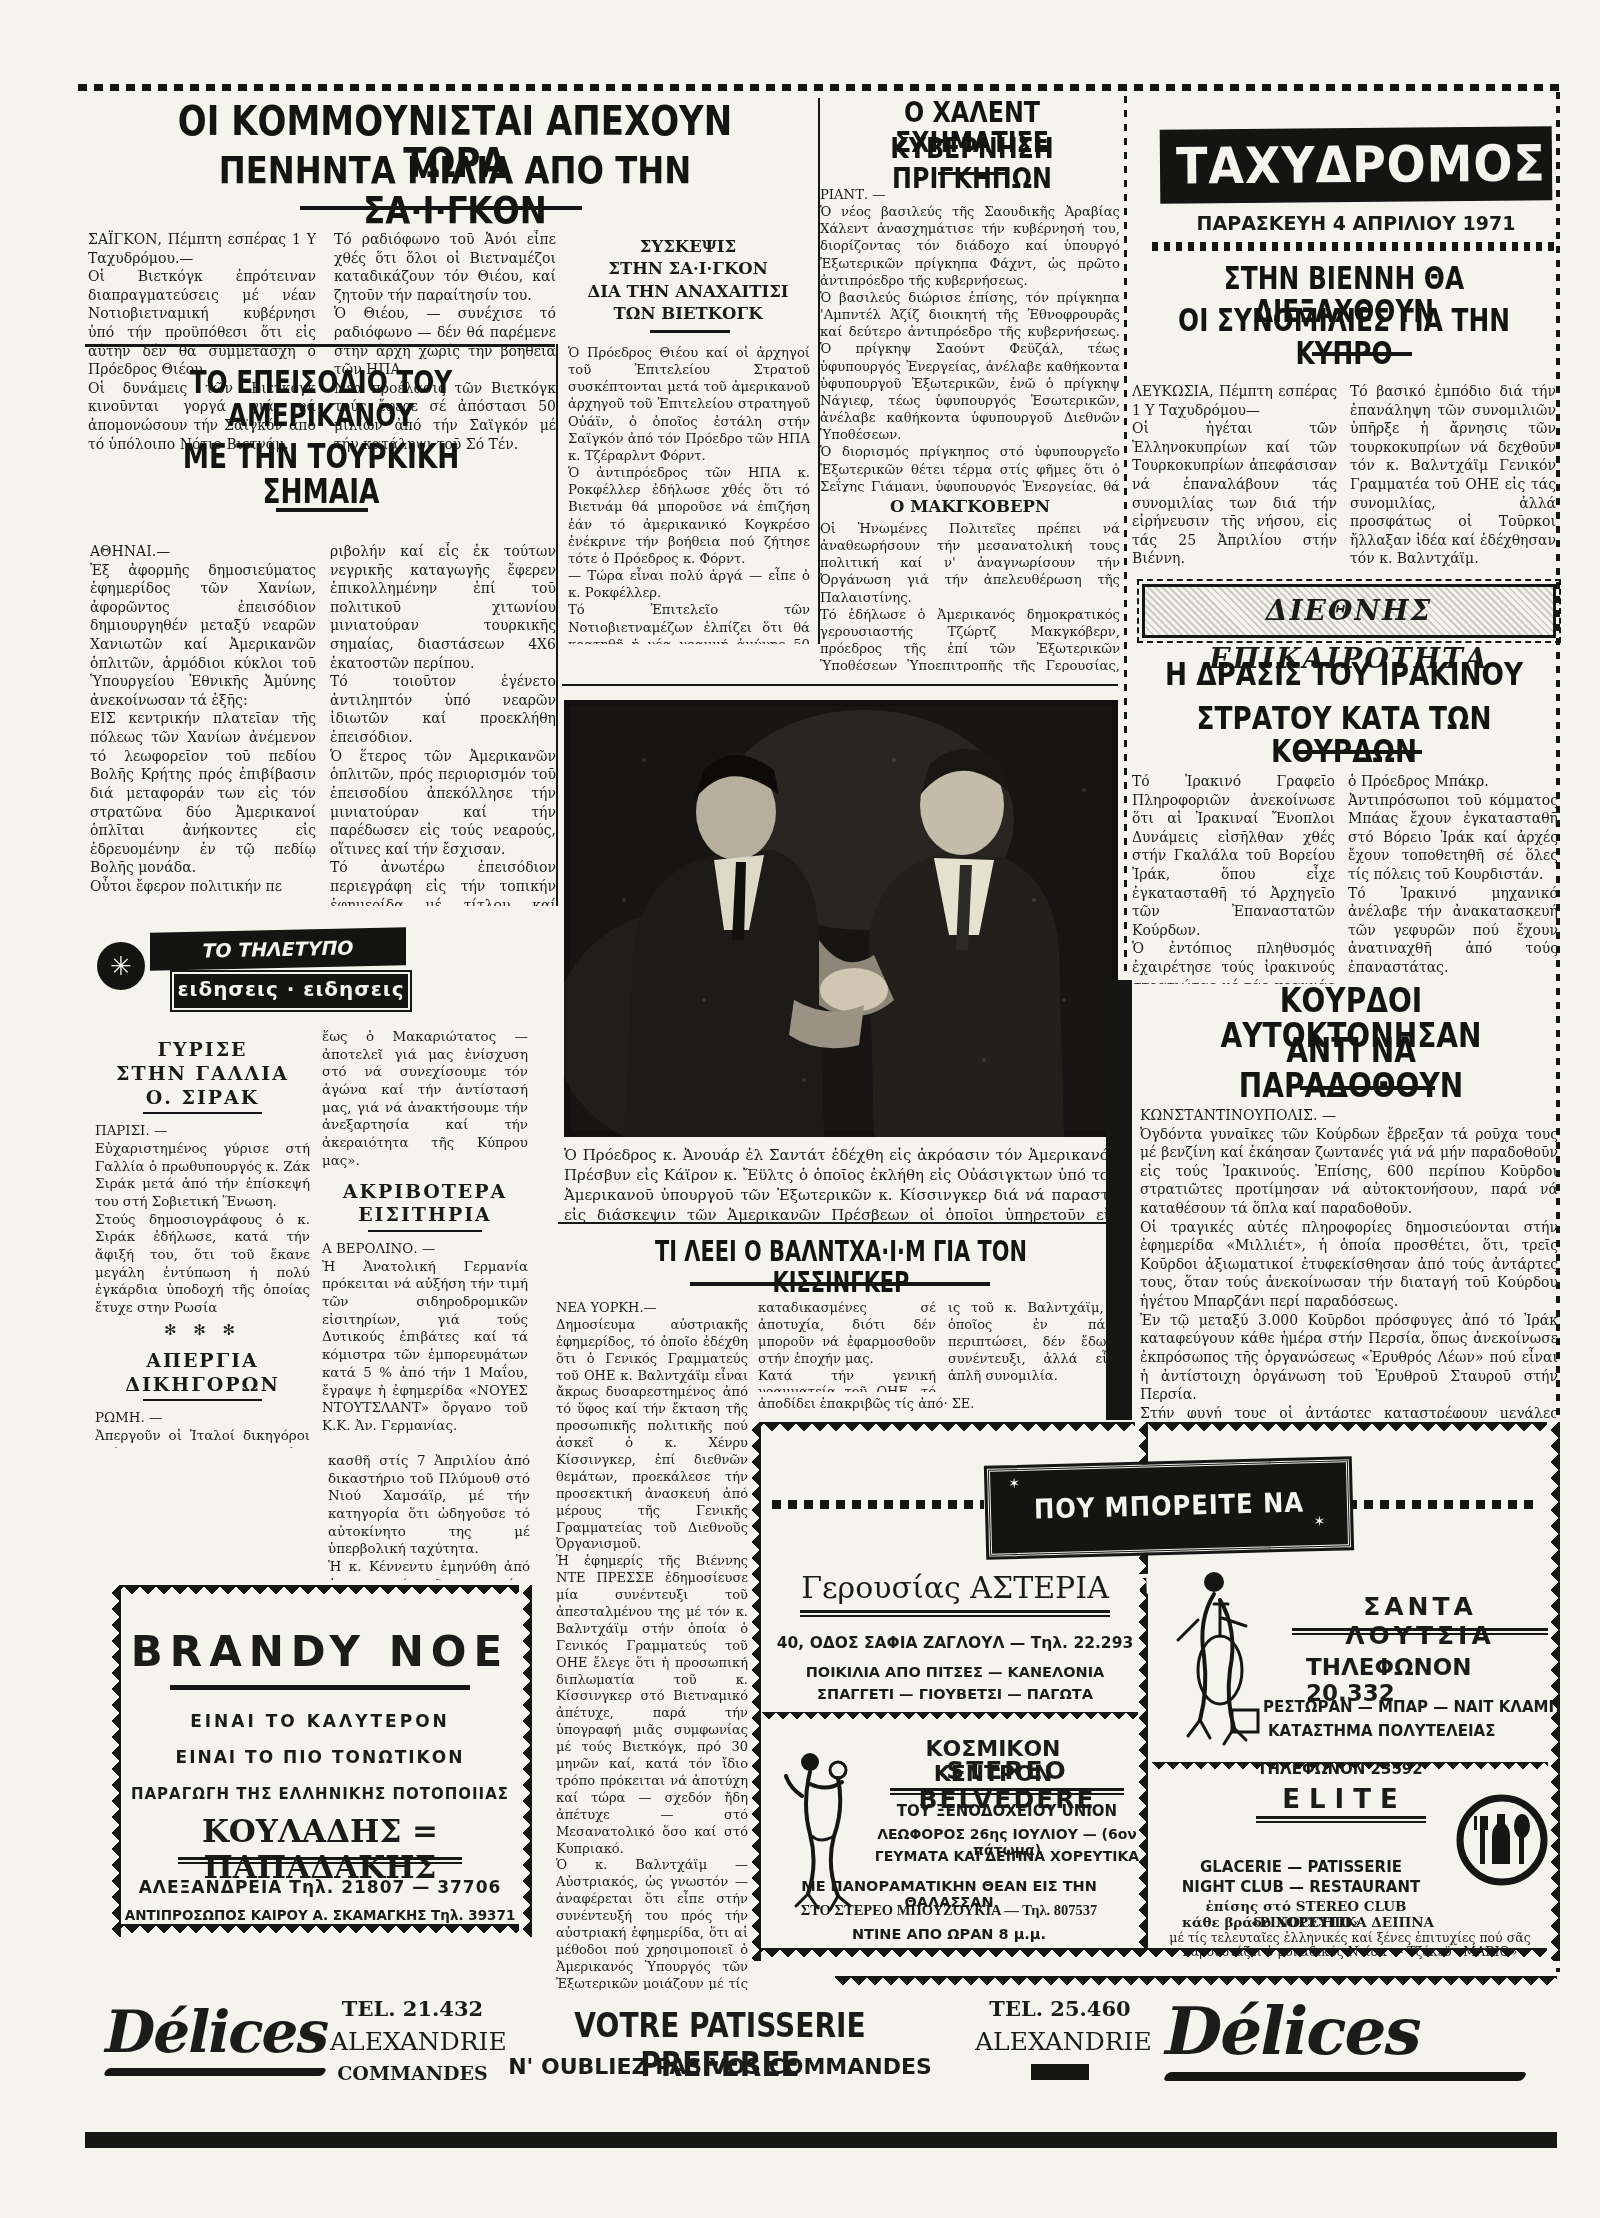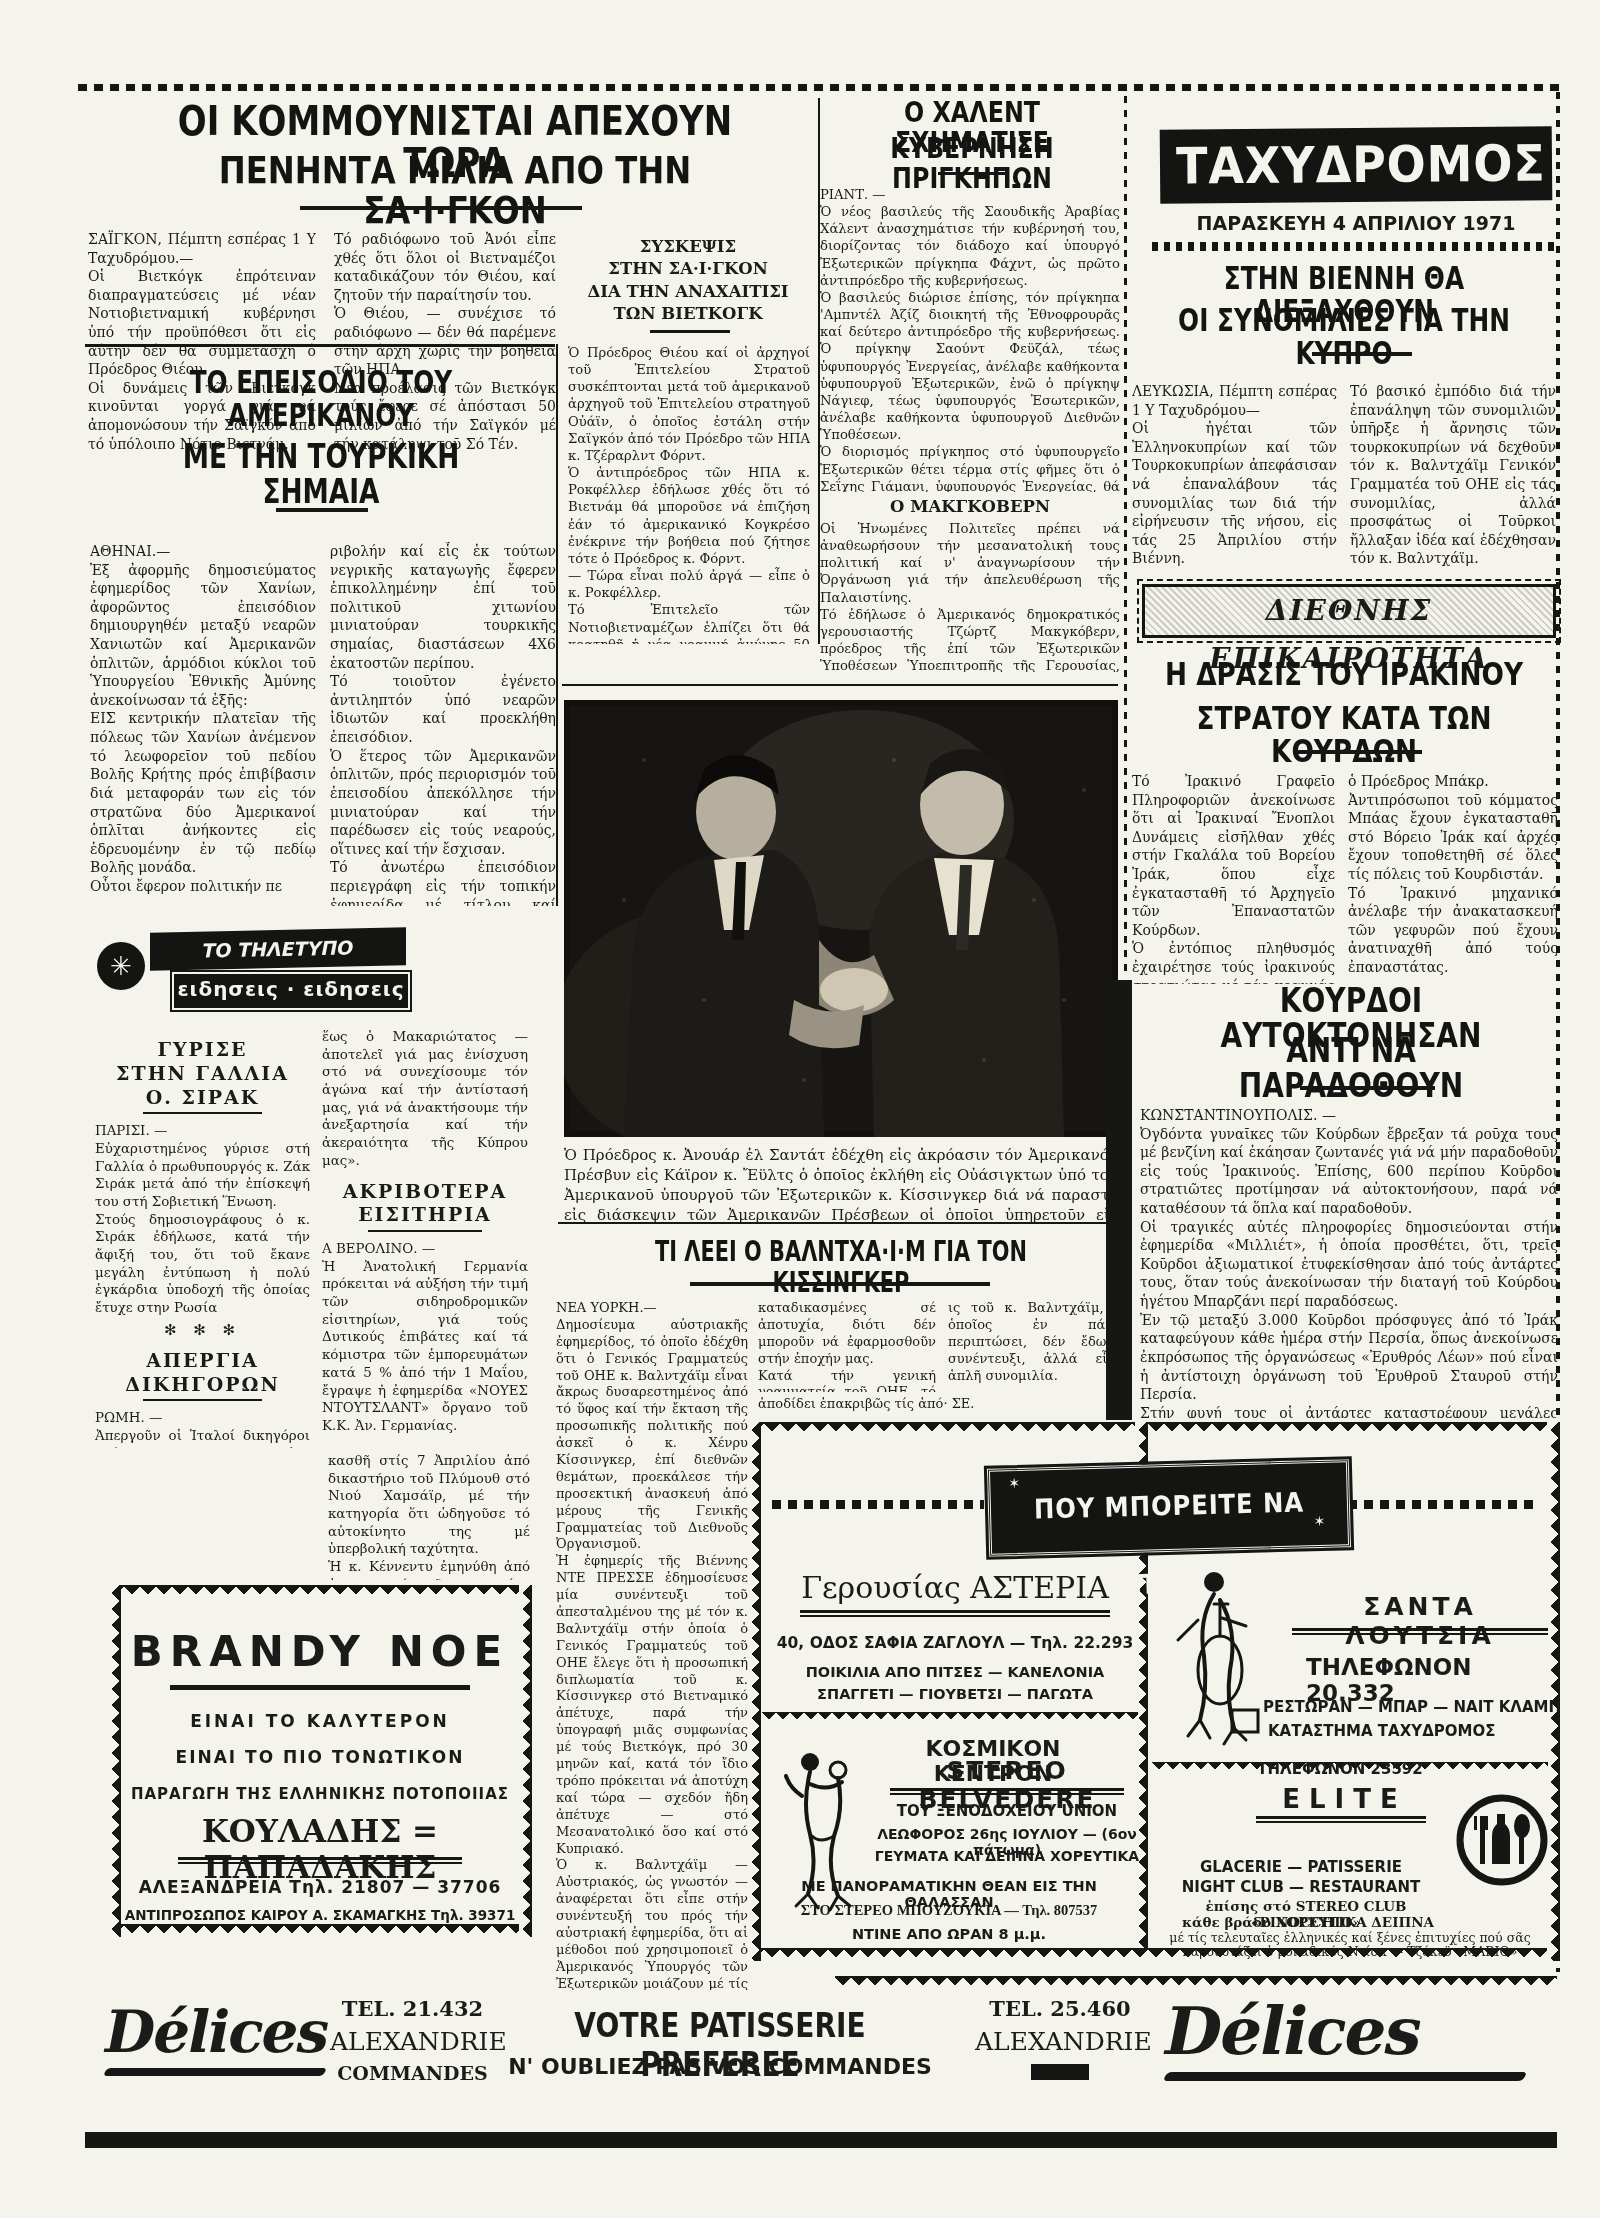--- a/index.html
+++ b/index.html
@@ -247,21 +247,21 @@
       <path d="M62,76 L62,40 M56,44 L70,44" stroke-width="3"></path>
       <path d="M42,160 L30,176 M42,160 L52,178 M76,168 L66,184 M76,168 L88,180" stroke-width="3"></path>
       <path d="M40,60 L20,80 M64,58 L88,66" stroke-width="3"></path>
       <rect x="74" y="150" width="26" height="22" stroke-width="3"></rect>
     </svg>
   </div>
   <div class="abs ad-sans" style="left:1286px;top:1592px;width:268px;font-size:25px;letter-spacing:4px;">ΣΑΝΤΑ ΛΟΥΤΣΙΑ</div>
   <div class="abs dblu" style="left:1292px;top:1628px;width:256px;"></div>
   <div class="abs ad-sans" style="left:1286px;top:1654px;width:268px;font-size:23px;text-align:left;padding-left:20px;box-sizing:border-box;">ΤΗΛΕΦΩΝΟΝ 20.332</div>
   <div class="abs ad-sans" style="left:1262px;top:1698px;width:300px;font-size:15px;">ΡΕΣΤΩΡΑΝ — ΜΠΑΡ — ΝΑΙΤ ΚΛΑΜΠ</div>
-  <div class="abs ad-sans" style="left:1248px;top:1722px;width:300px;font-size:15px;text-align:left;padding-left:20px;box-sizing:border-box;">ΚΑΤΑΣΤΗΜΑ ΤΑΧΥΔΡΟΜΟΣ</div>
+  <div class="abs ad-sans" style="left:1248px;top:1722px;width:300px;font-size:15px;text-align:left;padding-left:20px;box-sizing:border-box;">ΚΑΤΑΣΤΗΜΑ ΠΟΛΥΤΕΛΕΙΑΣ</div>
   <div class="abs zzh" style="left:1152px;top:1762px;width:396px;height:12px;background-size:14px 12px;"></div>
 
   <div class="abs ad-sans" style="left:1240px;top:1784px;width:200px;font-size:26px;">E L I T E</div>
   <div class="abs dblu" style="left:1256px;top:1816px;width:170px;"></div>
   <div class="abs ad-sans" style="left:1240px;top:1760px;width:200px;font-size:15px;">ΤΗΛΕΦΩΝΟΝ 23592</div>
   <div class="abs ad-sans" style="left:1156px;top:1858px;width:290px;font-size:15px;">GLACERIE — PATISSERIE</div>
   <div class="abs ad-sans" style="left:1152px;top:1878px;width:298px;font-size:15px;">NIGHT CLUB — RESTAURANT</div>
   <div class="abs" style="left:1156px;top:1898px;width:300px;font-size:13.5px;font-weight:700;text-align:center;">ἐπίσης στό STEREO CLUB «PINOCCHIO»</div>
   <div class="abs" style="left:1168px;top:1914px;width:280px;font-size:13.5px;font-weight:700;text-align:center;">κάθε βράδυ ΧΟΡΕΥΤΙΚΑ ΔΕΙΠΝΑ</div>
   <div class="abs" style="left:1150px;top:1930px;width:400px;font-size:12.5px;text-align:center;">μέ τίς τελευταῖες ἑλληνικές καί ξένες ἐπιτυχίες πού σᾶς</div>

